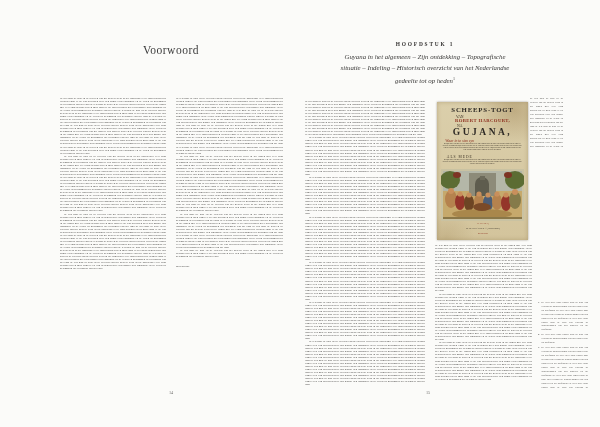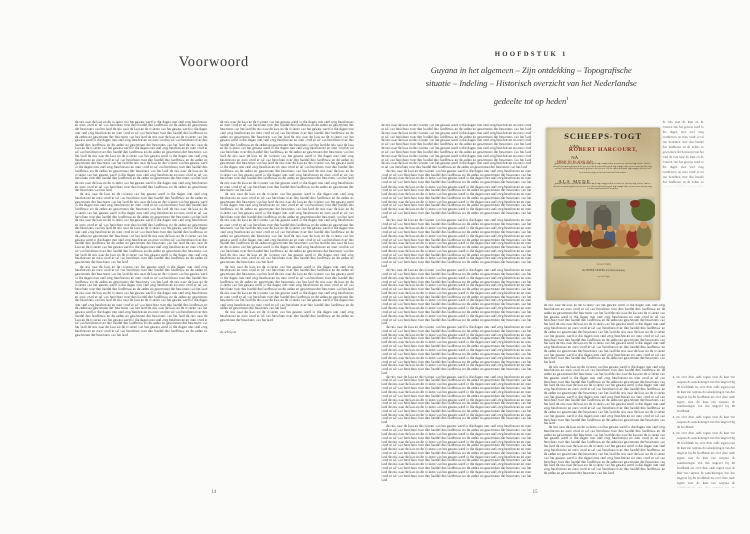--- a/index.html
+++ b/index.html
@@ -115,20 +115,21 @@
         <p>de reis naar de kust en de rivieren van het gewest werd in die dagen met veel zorg beschreven en men vond er tal van berichten over den handel den landbouw en de zeden en gewoonten der bewoners van het land de reis naar de kust en de rivieren van het gewest werd in die dagen met veel zorg beschreven en men vond er tal van berichten over den handel den landbouw en de zeden en gewoonten der bewoners van het land de reis naar de kust en de rivieren van het gewest werd in die dagen met veel zorg beschreven en men vond er tal van berichten over den handel den landbouw en de zeden en gewoonten der bewoners van het land de reis naar de kust en de rivieren van het gewest werd in die dagen met veel zorg beschreven en men vond er tal van berichten over den handel den landbouw en de zeden en gewoonten der bewoners van het land de reis naar de kust en de rivieren van het gewest werd in die dagen met veel zorg beschreven en men vond er tal van berichten over den handel den landbouw en de zeden en gewoonten der bewoners van het land de reis naar de kust en de rivieren van het gewest werd in die dagen met veel zorg beschreven en men vond er tal van berichten over den handel den landbouw en de zeden en gewoonten der bewoners van het land </p>
         <p>de reis naar de kust en de rivieren van het gewest werd in die dagen met veel zorg beschreven en men vond er tal van berichten over den handel den landbouw en de zeden en gewoonten der bewoners van het land de reis naar de kust en de rivieren van het gewest werd in die dagen met veel zorg beschreven en men vond er tal van berichten over den handel den landbouw en de zeden en gewoonten der bewoners van het land de reis naar de kust en de rivieren van het gewest werd in die dagen met veel zorg beschreven en men vond er tal van berichten over den handel den landbouw en de zeden en gewoonten der bewoners van het land de reis naar de kust en de rivieren van het gewest werd in die dagen met veel zorg beschreven en men vond er tal van berichten over den handel den landbouw en de zeden en gewoonten der bewoners van het land de reis naar de kust en de rivieren van het gewest werd in die dagen met veel zorg beschreven en men vond er tal van berichten over den handel den landbouw en de zeden en gewoonten der bewoners van het land de reis naar de kust en de rivieren van het gewest werd in die dagen met veel zorg beschreven en men vond er tal van berichten over den handel den landbouw en de zeden en gewoonten der bewoners van het land de reis naar de kust en de rivieren van het gewest werd in die dagen met veel zorg beschreven en men vond er tal van berichten over den handel den landbouw en de zeden en gewoonten der bewoners van het land </p>
       </div>
   </div>
 
   <div class="abs" id="title-page-plate">
     <div class="prow" id="plate-title-1">SCHEEPS-TOGT</div>
     <div class="prow plate-connector"><span class="sc">VAN</span></div>
     <div class="prow" id="plate-title-2">ROBERT HARCOURT,</div>
     <div class="prow plate-connector"><span class="sc">NA</span></div>
+    <div class="prow" id="plate-title-3">GUJANA,</div>
     <div class="prow" id="plate-subtitle-red"><span class="sc">Waar in te sien zyn</span></div>
     <div class="prow pmicro">
       <div class="micro-inner">gedaan in het jaar met alle de voorvallen op de togt voorgevallen nevens eene beschryving van het land en deszelfs bewoners gedaan in het jaar met alle de voorvallen op de togt voorgevallen nevens eene beschryving van het land en deszelfs bewoners gedaan in het jaar met alle de voorvallen op de togt voorgevallen nevens eene beschryving van het land en deszelfs bewoners </div>
     </div>
     <div class="prow" id="plate-alsmede"><span class="sc">ALS MEDE</span></div>
     <div class="prow pmicro" id="plate-block-b">
       <div class="micro-inner">gedaan in het jaar met alle de voorvallen op de togt voorgevallen nevens eene beschryving van het land en deszelfs bewoners gedaan in het jaar met alle de voorvallen op de togt voorgevallen nevens eene beschryving van het land en deszelfs bewoners </div>
     </div>
     <div class="prow" id="engraving-wrap">
       <svg width="83" height="52" viewBox="0 0 83 52" xmlns="http://www.w3.org/2000/svg">

